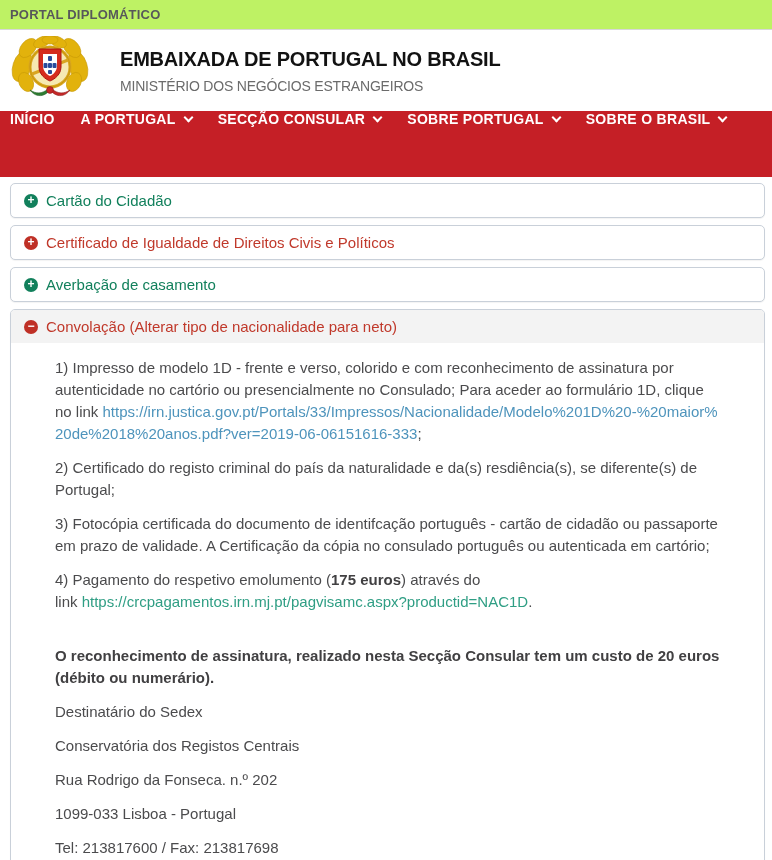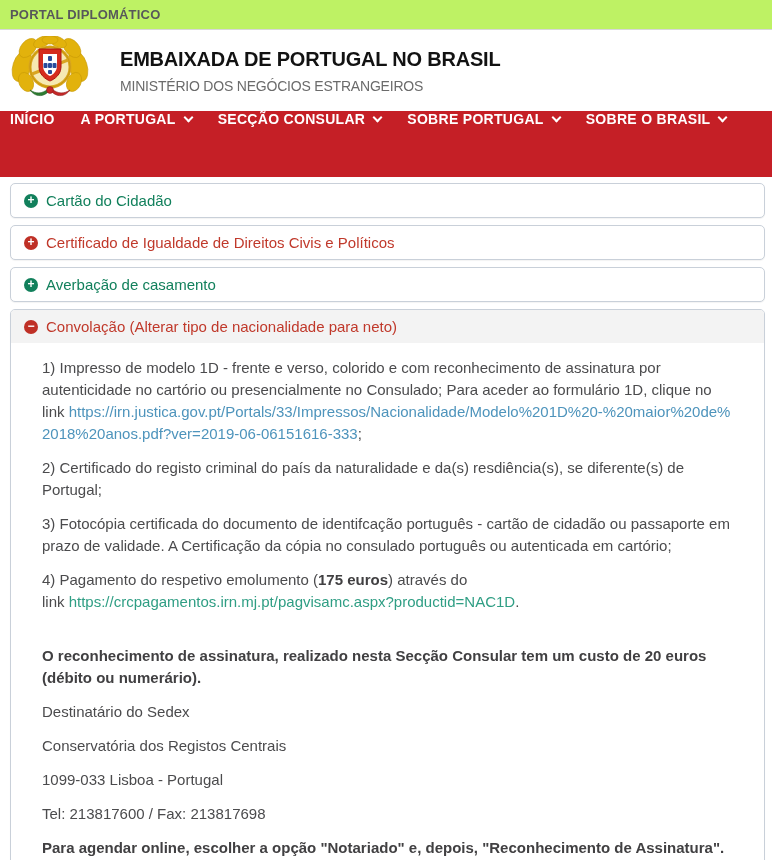--- a/index.html
+++ b/index.html
@@ -38,21 +38,21 @@
     font-weight:bold; display:flex; align-items:center; justify-content:center;
     line-height:1; flex:0 0 auto; margin-right:8px; padding-bottom:1px; }
   .acc-icon.green { background:var(--green-accent,#12805c); }
   .acc-icon.red { background:var(--red-accent,#bf3026); }
   .acc-label { font-size:15px; }
   .acc-label.green { color:var(--green-accent,#12805c); }
   .acc-label.red { color:#c0392b; }
 
   .acc-panel { padding:14px 30px 24px 31px; font-size:15px; color:var(--body-text,#4b4b4d);
     line-height:22px; background:#fff; }
-  .acc-panel p { margin:0 0 12px; }
+  .acc-panel p { margin:0 13px 12px; }
   .acc-panel strong { color:#414042; }
   .acc-panel a { word-break:break-all; text-decoration:none; cursor:pointer; }
   .acc-panel a.blue { color:var(--link-blue,#4e94bc); }
   .acc-panel a.green { color:var(--link-green,#2f9e84); }
   .spacer { height:20px; }
 </style>
 </head>
 <body>
 
 <div class="topbar">
@@ -142,18 +142,19 @@
       </div>
       <div class="acc-panel">
         <p>1) Impresso de modelo 1D - frente e verso, colorido e com reconhecimento de assinatura por autenticidade no cartório ou presencialmente no Consulado; Para aceder ao formulário 1D, clique no link <a class="blue">https://irn.justica.gov.pt/Portals/33/Impressos/Nacionalidade/Modelo%201D%20-%20maior%20de%2018%20anos.pdf?ver=2019-06-06151616-333</a>;</p>
         <p>2) Certificado do registo criminal do país da naturalidade e da(s) resdiência(s), se diferente(s) de Portugal;</p>
         <p>3) Fotocópia certificada do documento de identifcação português - cartão de cidadão ou passaporte em prazo de validade. A Certificação da cópia no consulado português ou autenticada em cartório;</p>
         <p>4) Pagamento do respetivo emolumento (<strong>175 euros</strong>) através do<br>link <a class="green">https://crcpagamentos.irn.mj.pt/pagvisamc.aspx?productid=NAC1D</a>.</p>
         <div class="spacer"></div>
         <p><strong>O reconhecimento de assinatura, realizado nesta Secção Consular tem um custo de 20 euros (débito ou numerário).</strong></p>
         <p>Destinatário do Sedex</p>
         <p>Conservatória dos Registos Centrais</p>
+        <p>Rua Rodrigo da Fonseca. n.º 202</p>
         <p>1099-033 Lisboa - Portugal</p>
         <p>Tel: 213817600 / Fax: 213817698</p>
         <p><strong>Para agendar online, escolher a opção "Notariado" e, depois, "Reconhecimento de Assinatura".</strong></p>
       </div>
     </section>
   </div>
 
 </body></html>

